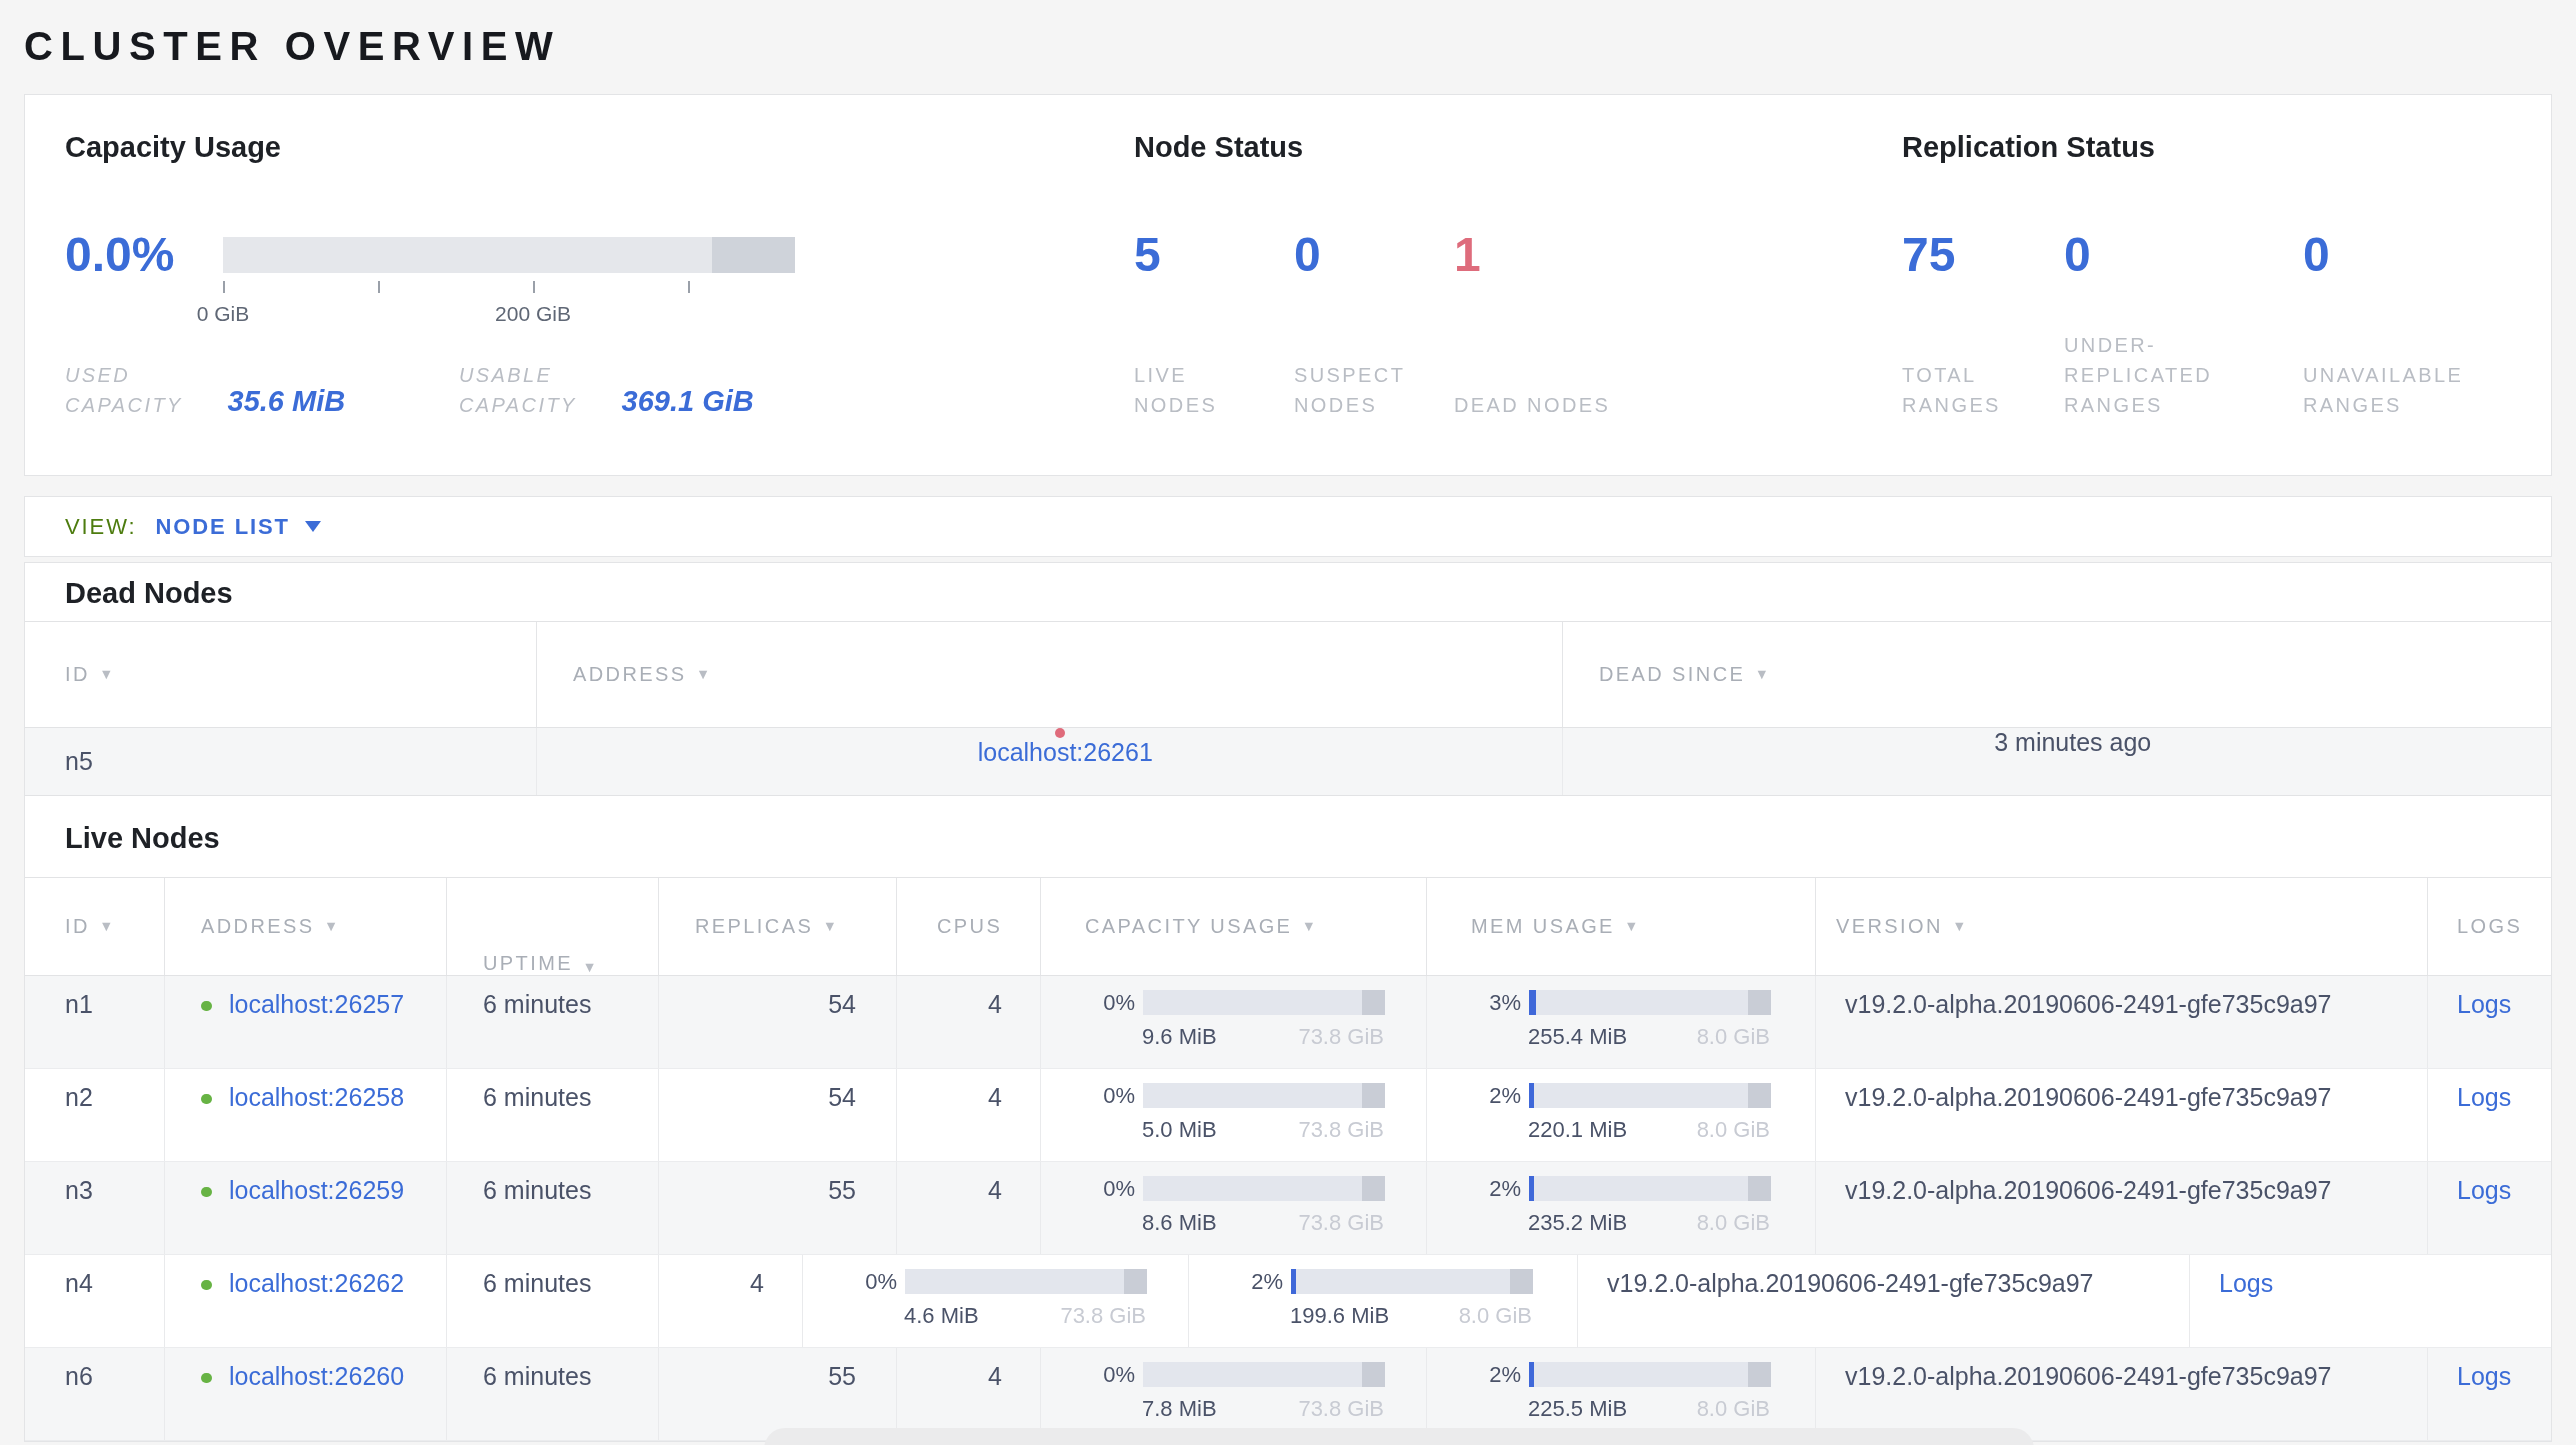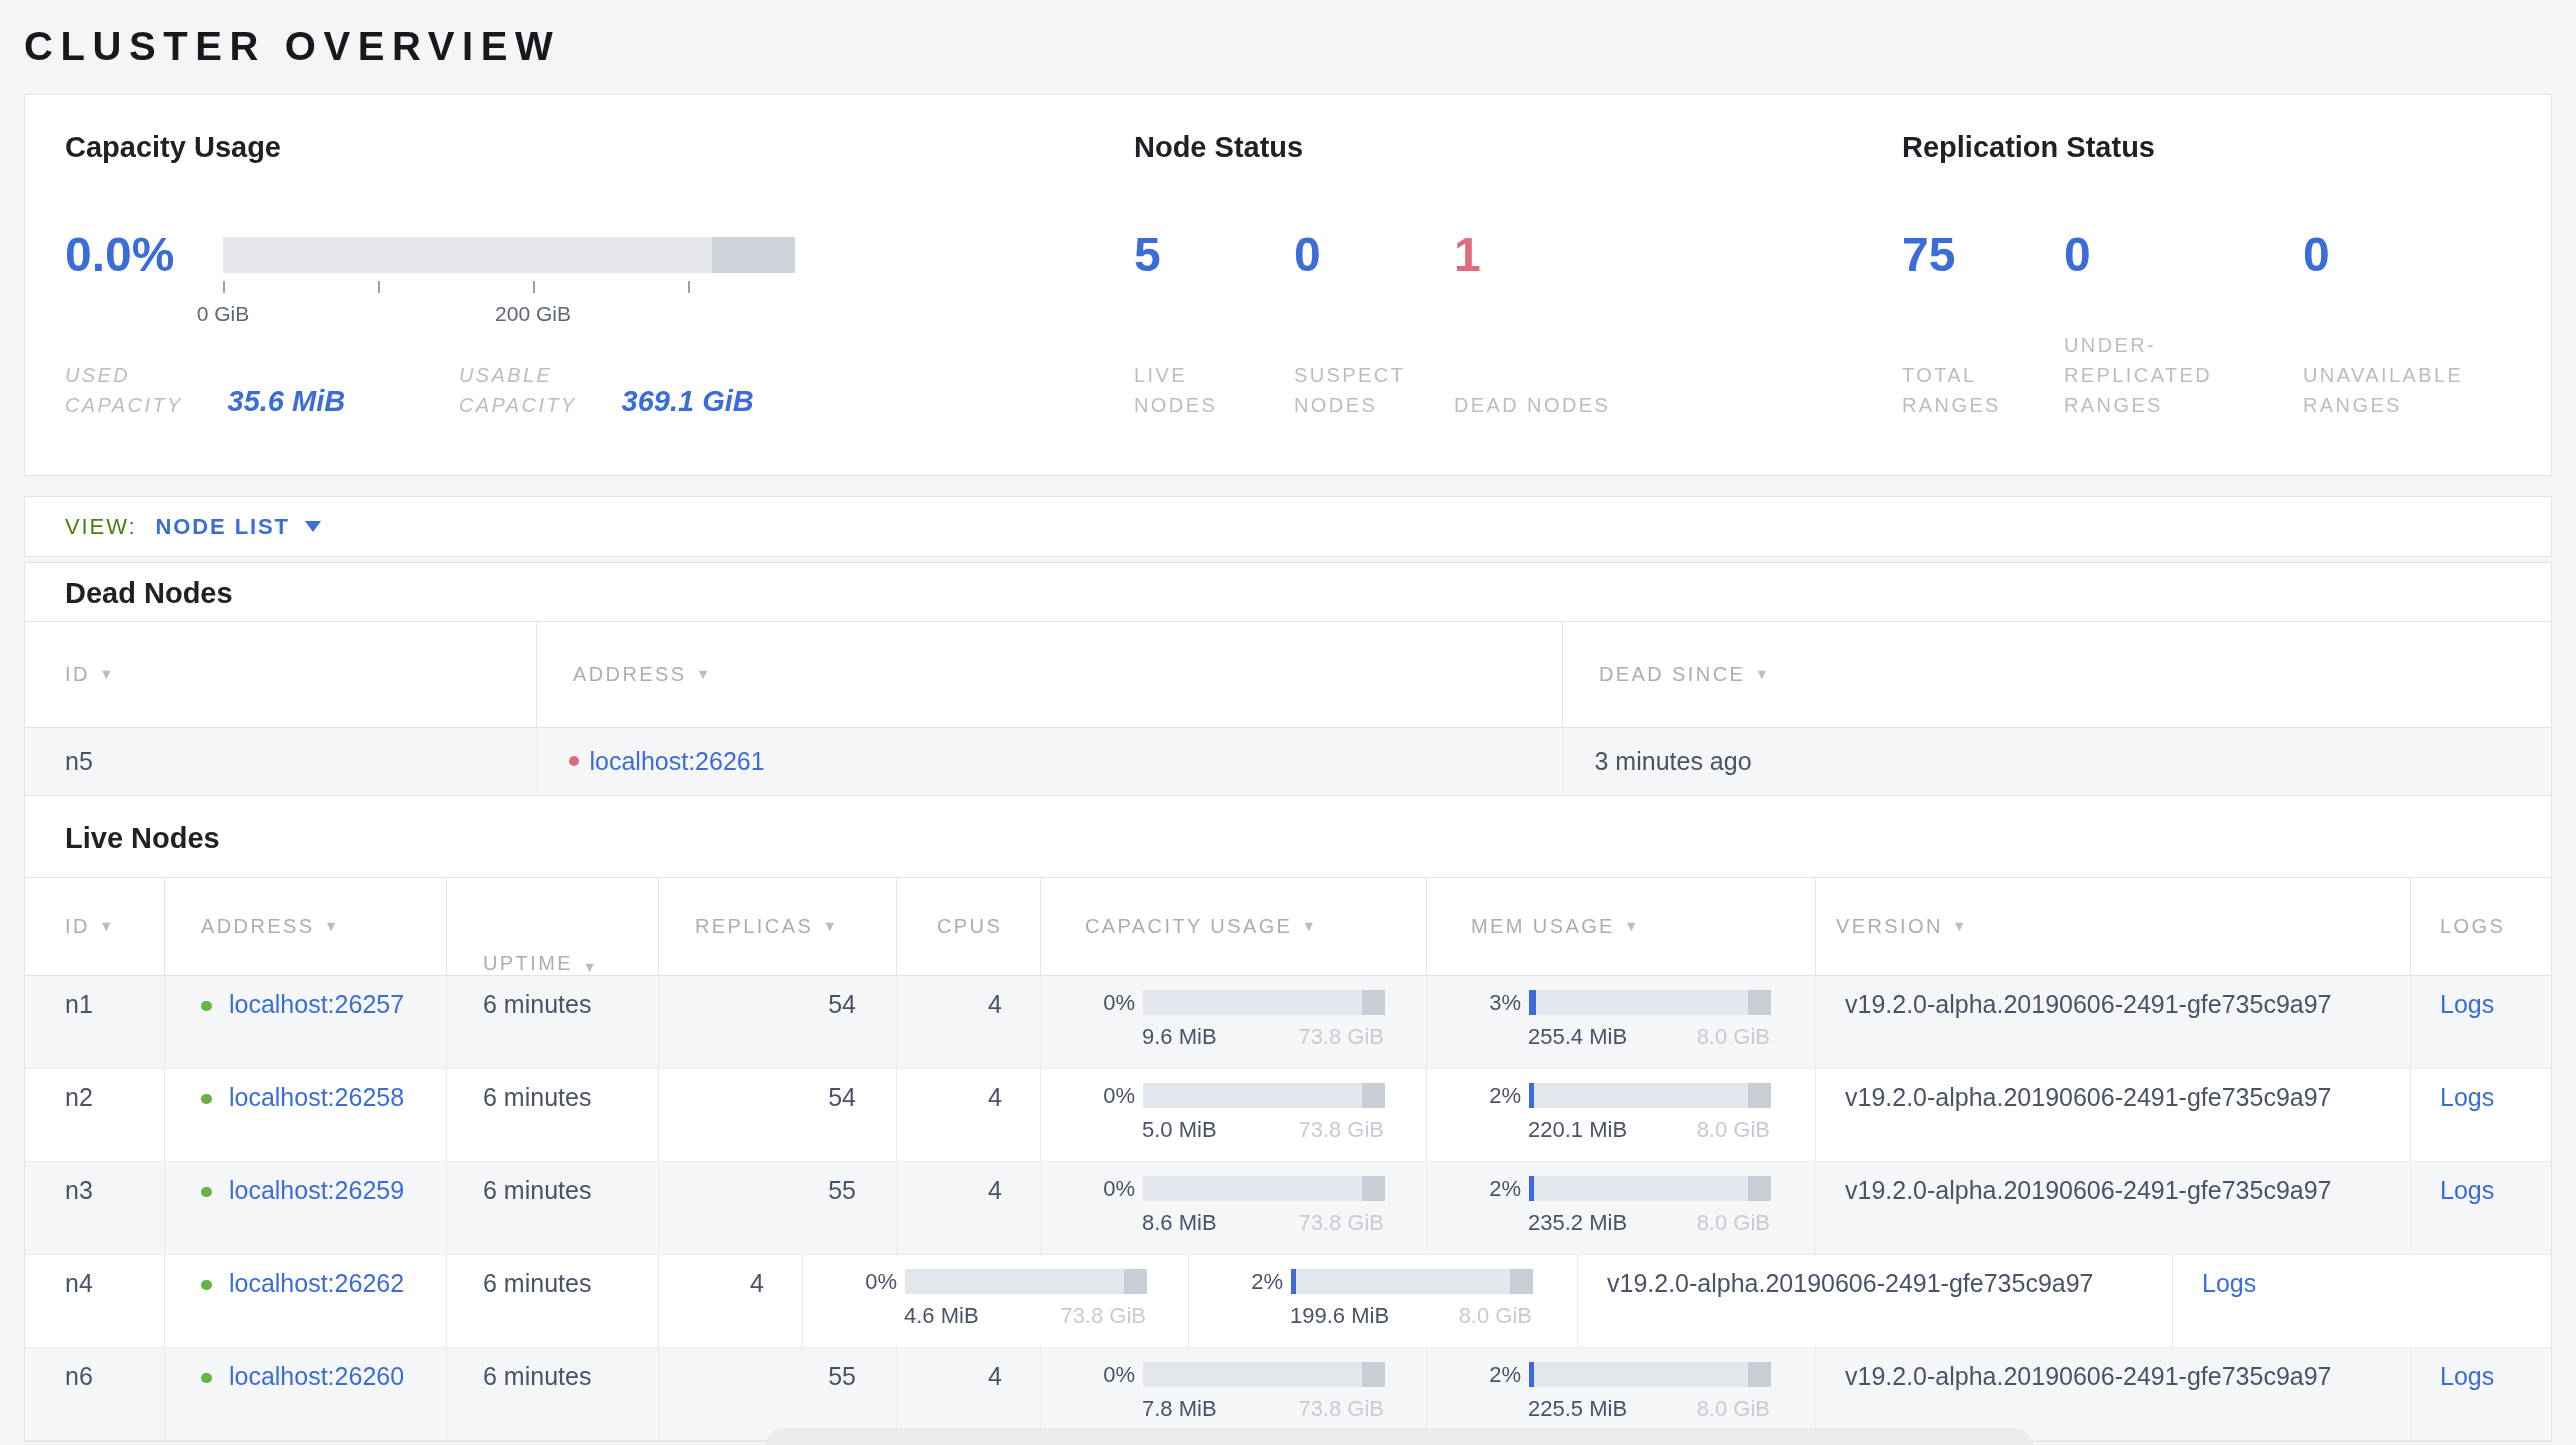--- a/index.html
+++ b/index.html
@@ -70,37 +70,37 @@
     display:flex;align-items:center;box-sizing:border-box;flex-shrink:0;
     font-size:20px;letter-spacing:2.4px;color:#a9aeb6;padding-left:36px;cursor:pointer;
   }
   .th .sort-arrow{font-size:14.3px;color:#b9bdc4;margin-left:9.5px;}
   .th.first{padding-left:40px;}
   .th + .th{border-left:1px solid #e4e5e7;}
 
   .dt-head{height:105px;}
   .dt-row{display:flex;height:67px;background:#f5f6f7;border-bottom:1px solid #e2e3e5;}
   .dt-cell{display:flex;align-items:center;box-sizing:border-box;flex-shrink:0;padding-left:31.5px;font-size:25px;color:#4a5268;}
-  .dt-cell + .dt-cell{border-left:1px solid #e9eaec;}
+  .dt-cell + .dt-cell{border-left:1px solid #e9eaec;flex-direction:column;}
   .dt-cell.first{padding-left:40px;}
   .dc0{width:511px;} .dc1{width:1026px;} .dc2{flex:1;width:auto;}
 
   .lt-head{height:97px;}
   .lt-row{display:flex;height:92px;background:#ffffff;border-bottom:1px solid #ebecee;}
   .lt-row.alt{background:#f5f6f7;}
   .lt-cell{box-sizing:border-box;flex-shrink:0;padding:14.3px 0 0 36px;font-size:25px;line-height:29px;color:#4a5268;}
   .lt-cell + .lt-cell{border-left:1px solid #e9eaec;}
   .lt-cell.first{padding-left:40px;}
   .c0{width:139px;} .c1{width:282px;} .c2{width:212px;align-items:flex-end;}
   .c3{width:238px;text-align:right;padding-left:0;padding-right:40px;}
   .c4{width:144px;text-align:right;padding-left:0;padding-right:38px;}
   .c5{width:386px;padding-left:44px;}
   .c6{width:389px;padding-left:44px;}
   .c7{width:595px;padding-left:29px;}
-  .c8{flex:1;width:auto;padding-left:29px;}
+  .c8{flex:1;width:auto;padding-left:29px;margin-left:17px;}
 
   .link{color:#3b6cd7;text-decoration:none;cursor:pointer;}
   .dot{display:inline-block;width:10.5px;height:10.5px;border-radius:50%;margin-right:10.5px;vertical-align:1.9px;}
   .dot-live{background:#67b344;}
   .dot-dead{background:#df6b7b;}
 
   .usage-line{display:flex;align-items:center;}
   .usage-pct{width:50px;text-align:right;font-size:22px;color:#4a5268;line-height:25px;flex-shrink:0;}
   .mini-bar{position:relative;width:242px;height:25px;background:#e3e6ed;margin-left:7.6px;}
   .mini-bar .other-seg{position:absolute;right:0;top:0;bottom:0;width:23px;background:#c9cdd6;}

